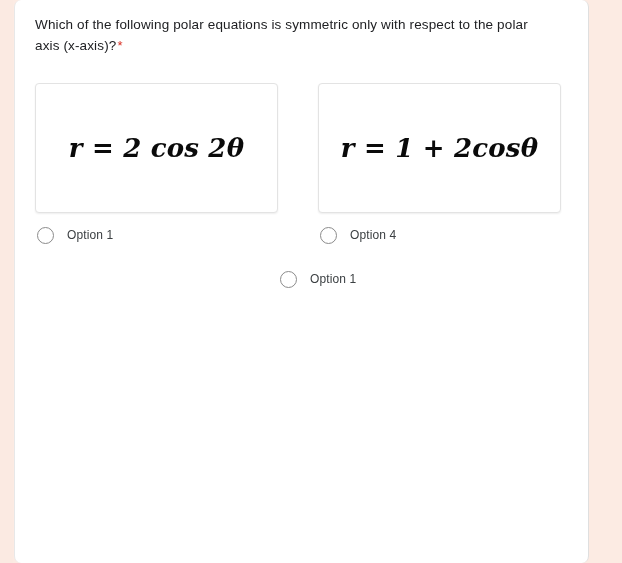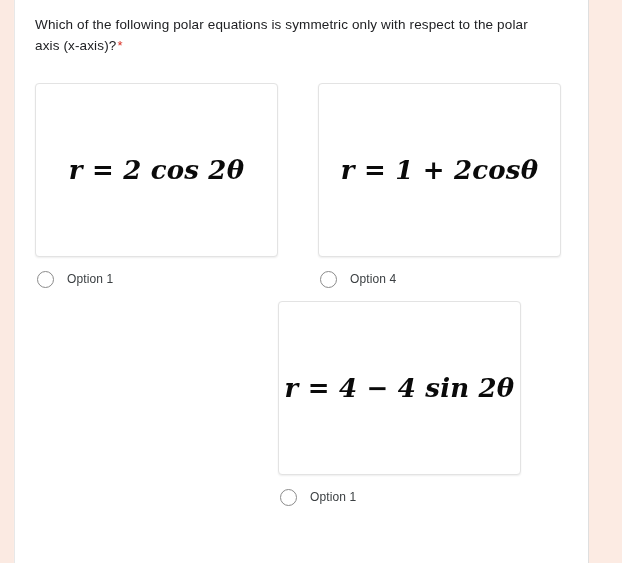--- a/index.html
+++ b/index.html
@@ -45,20 +45,21 @@
     position: absolute;
     left: 14px;
     top: 0;
     width: 575px;
     height: 563px;
     background: #ffffff;
     border-left: 1px solid #e8e8e8;
     border-right: 1px solid #dfdfdf;
     box-sizing: border-box;
     overflow: hidden;
+    border-radius: 7px;
   }
 
   .card-inner {
     padding: 10px 20px 0 20px;
   }
 
   .question-text {
     font-size: 13.5px;
     line-height: 21px;
     color: #202124;
@@ -81,21 +82,21 @@
     row-gap: 0px;
   }
 
   .option-cell {
     width: 243px;
   }
   .spacer-cell { width: 40px; }
 
   .eq-box {
     width: 243px;
-    height: 174px;
+    height: 130px;
     box-sizing: border-box;
     border: 1px solid #e3e3e3;
     border-radius: 4px;
     background: #ffffff;
     box-shadow: 0 1px 2px rgba(0,0,0,0.07);
     display: flex;
     align-items: center;
     justify-content: center;
   }
 
@@ -165,23 +166,20 @@
           </div>
           <label class="radio-row">
             <span class="radio-circle"></span>
             <span class="radio-label">Option 4</span>
           </label>
         </div>
 
         <div class="spacer-cell"></div>
 
         <div class="option-cell">
-          <div class="eq-box">
-            <span class="eq-text">r = 4 − 4 sin 2θ</span>
-          </div>
           <label class="radio-row">
             <span class="radio-circle"></span>
             <span class="radio-label">Option 1</span>
           </label>
         </div>
 
       </div>
     </div>
   </div>
 

